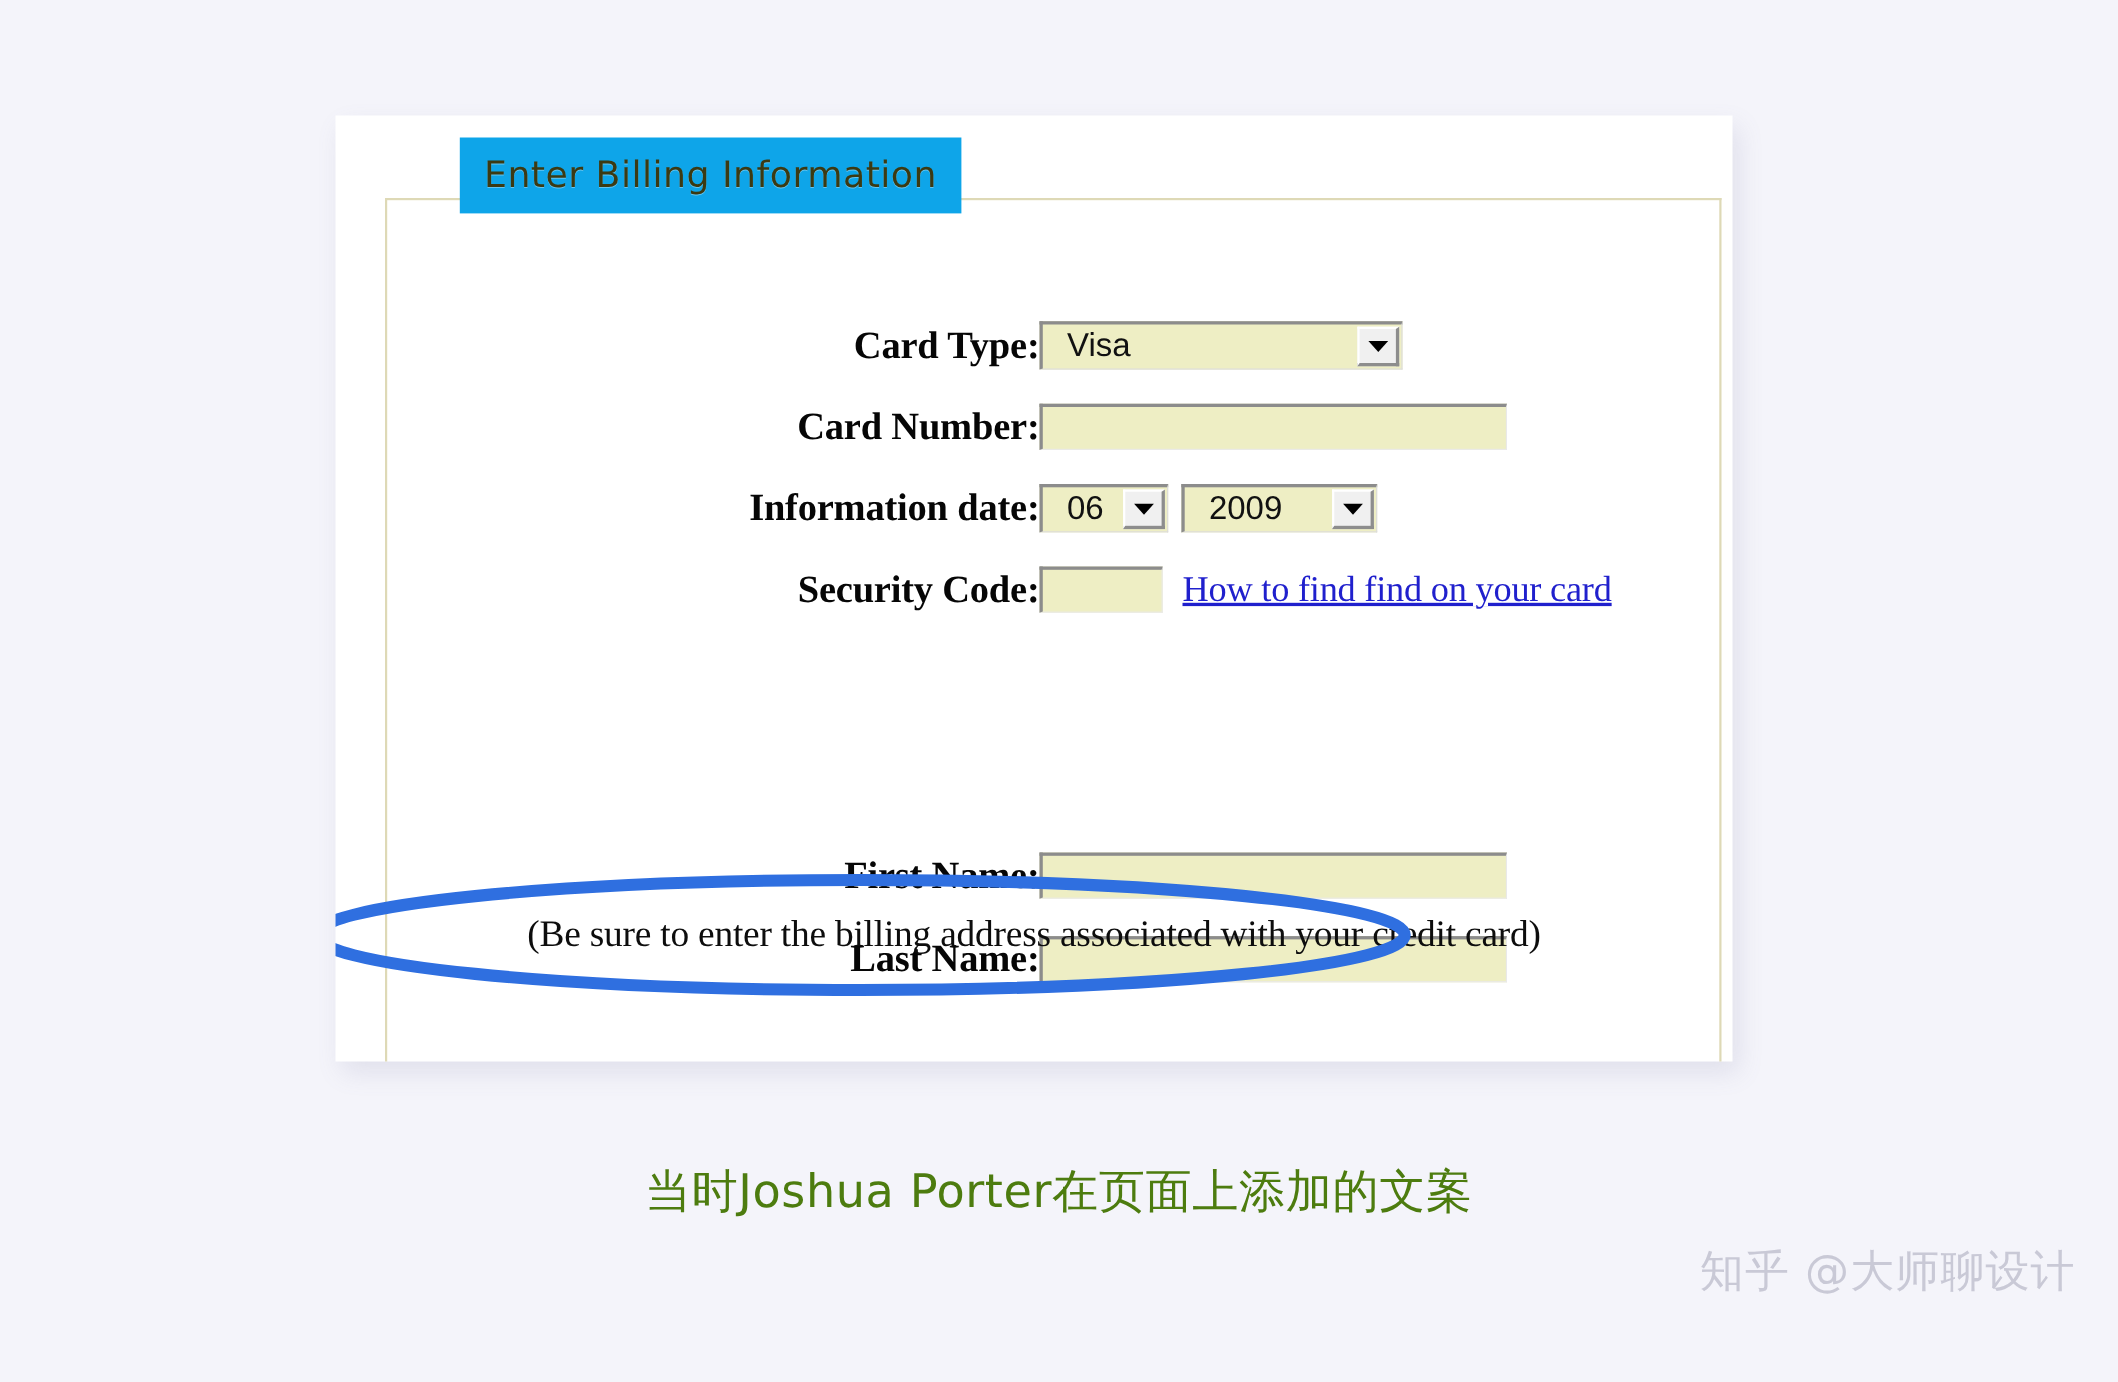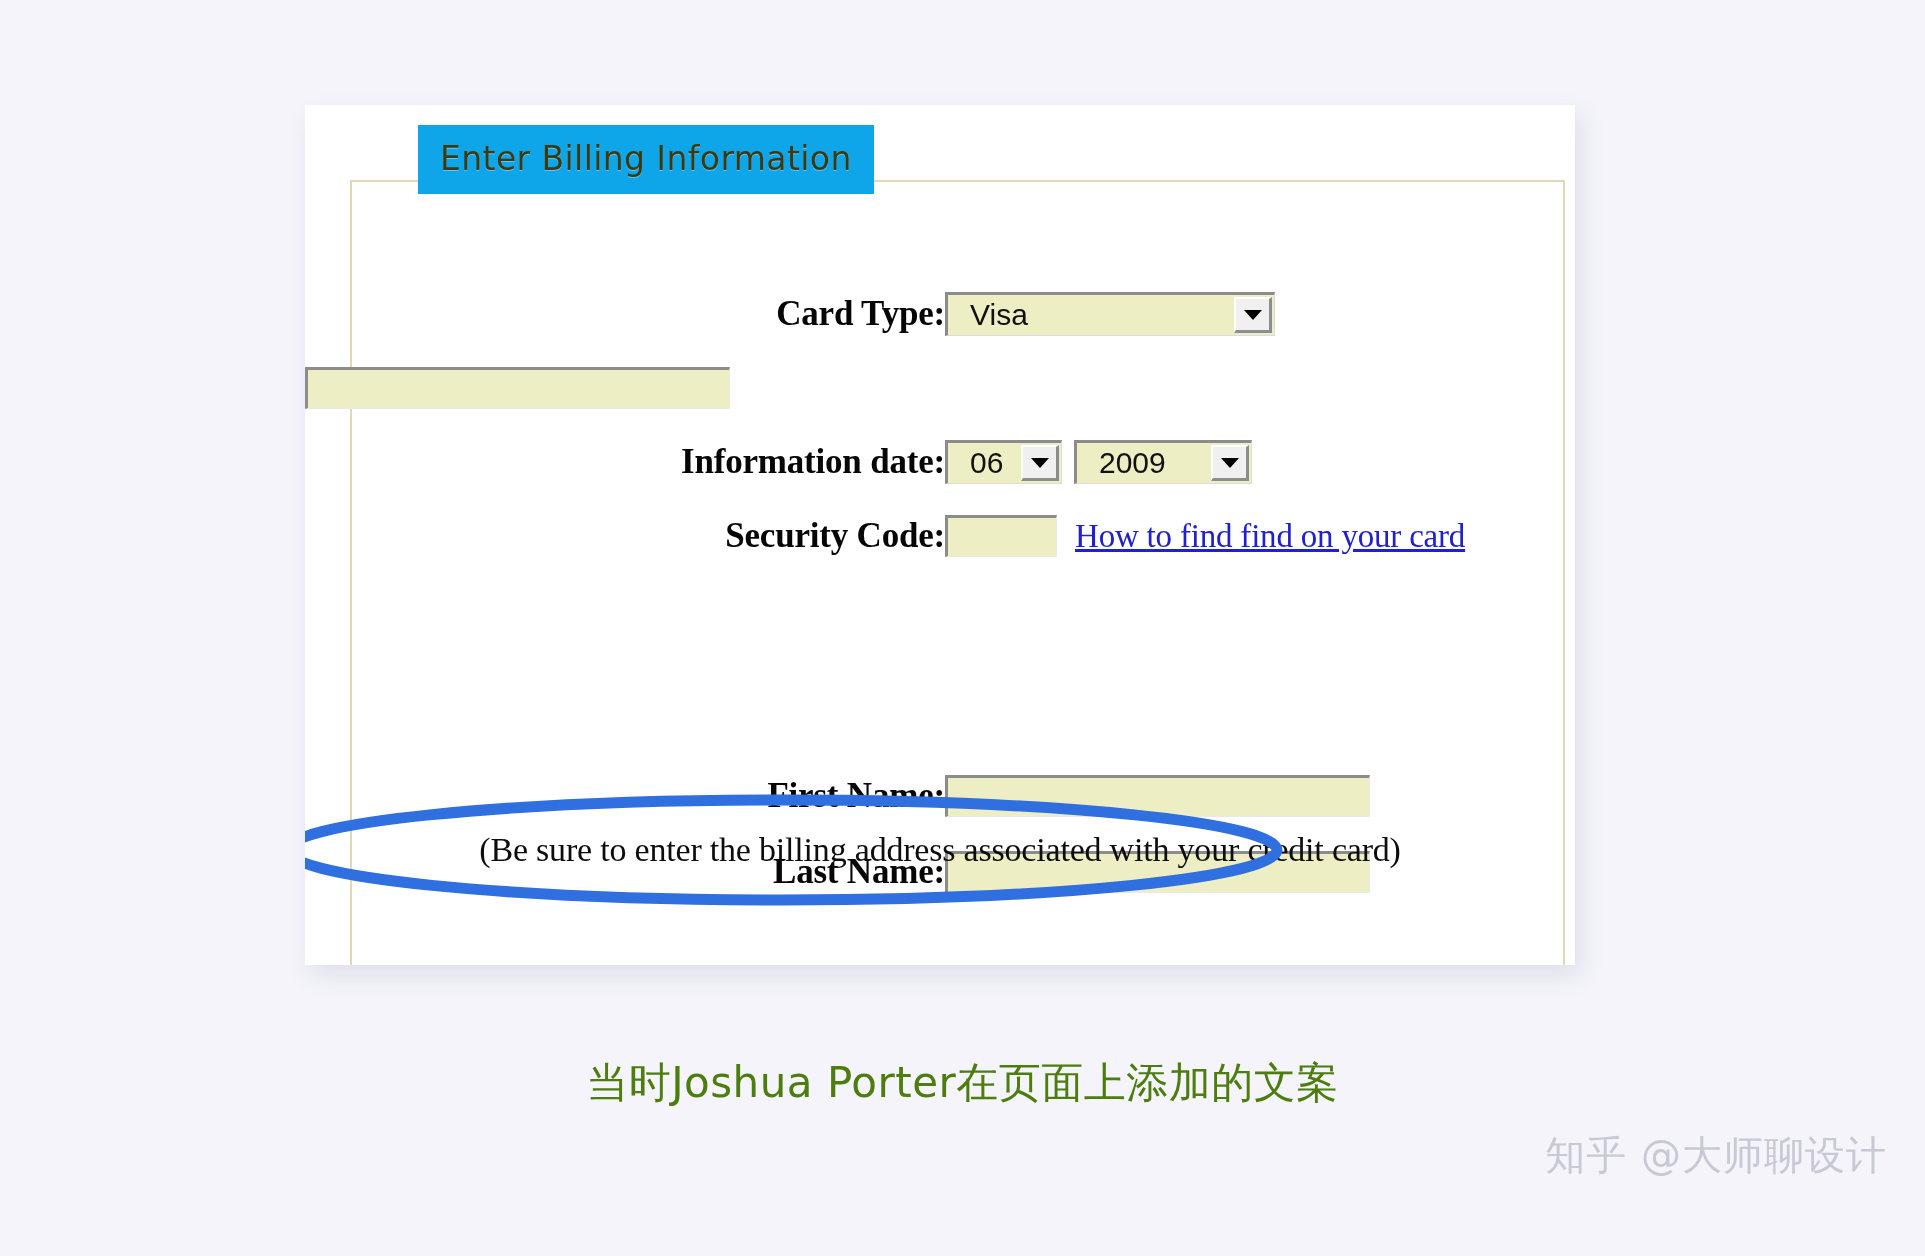--- a/index.html
+++ b/index.html
@@ -223,20 +223,21 @@
         <div class="sel-value">Visa</div>
         <div class="sel-arrow">
           <svg width="20" height="12" viewBox="0 0 20 12" aria-hidden="true">
             <polygon points="1,1 19,1 10,11" fill="#000000"></polygon>
           </svg>
         </div>
       </div>
     </div>
 
     <div class="row">
+      <div class="label">Card Number:</div>
       <div class="txt card-number"></div>
     </div>
 
     <div class="row">
       <div class="label">Information date:</div>
       <div class="sel month">
         <div class="sel-value">06</div>
         <div class="sel-arrow">
           <svg width="20" height="12" viewBox="0 0 20 12" aria-hidden="true">
             <polygon points="1,1 19,1 10,11" fill="#000000"></polygon>

